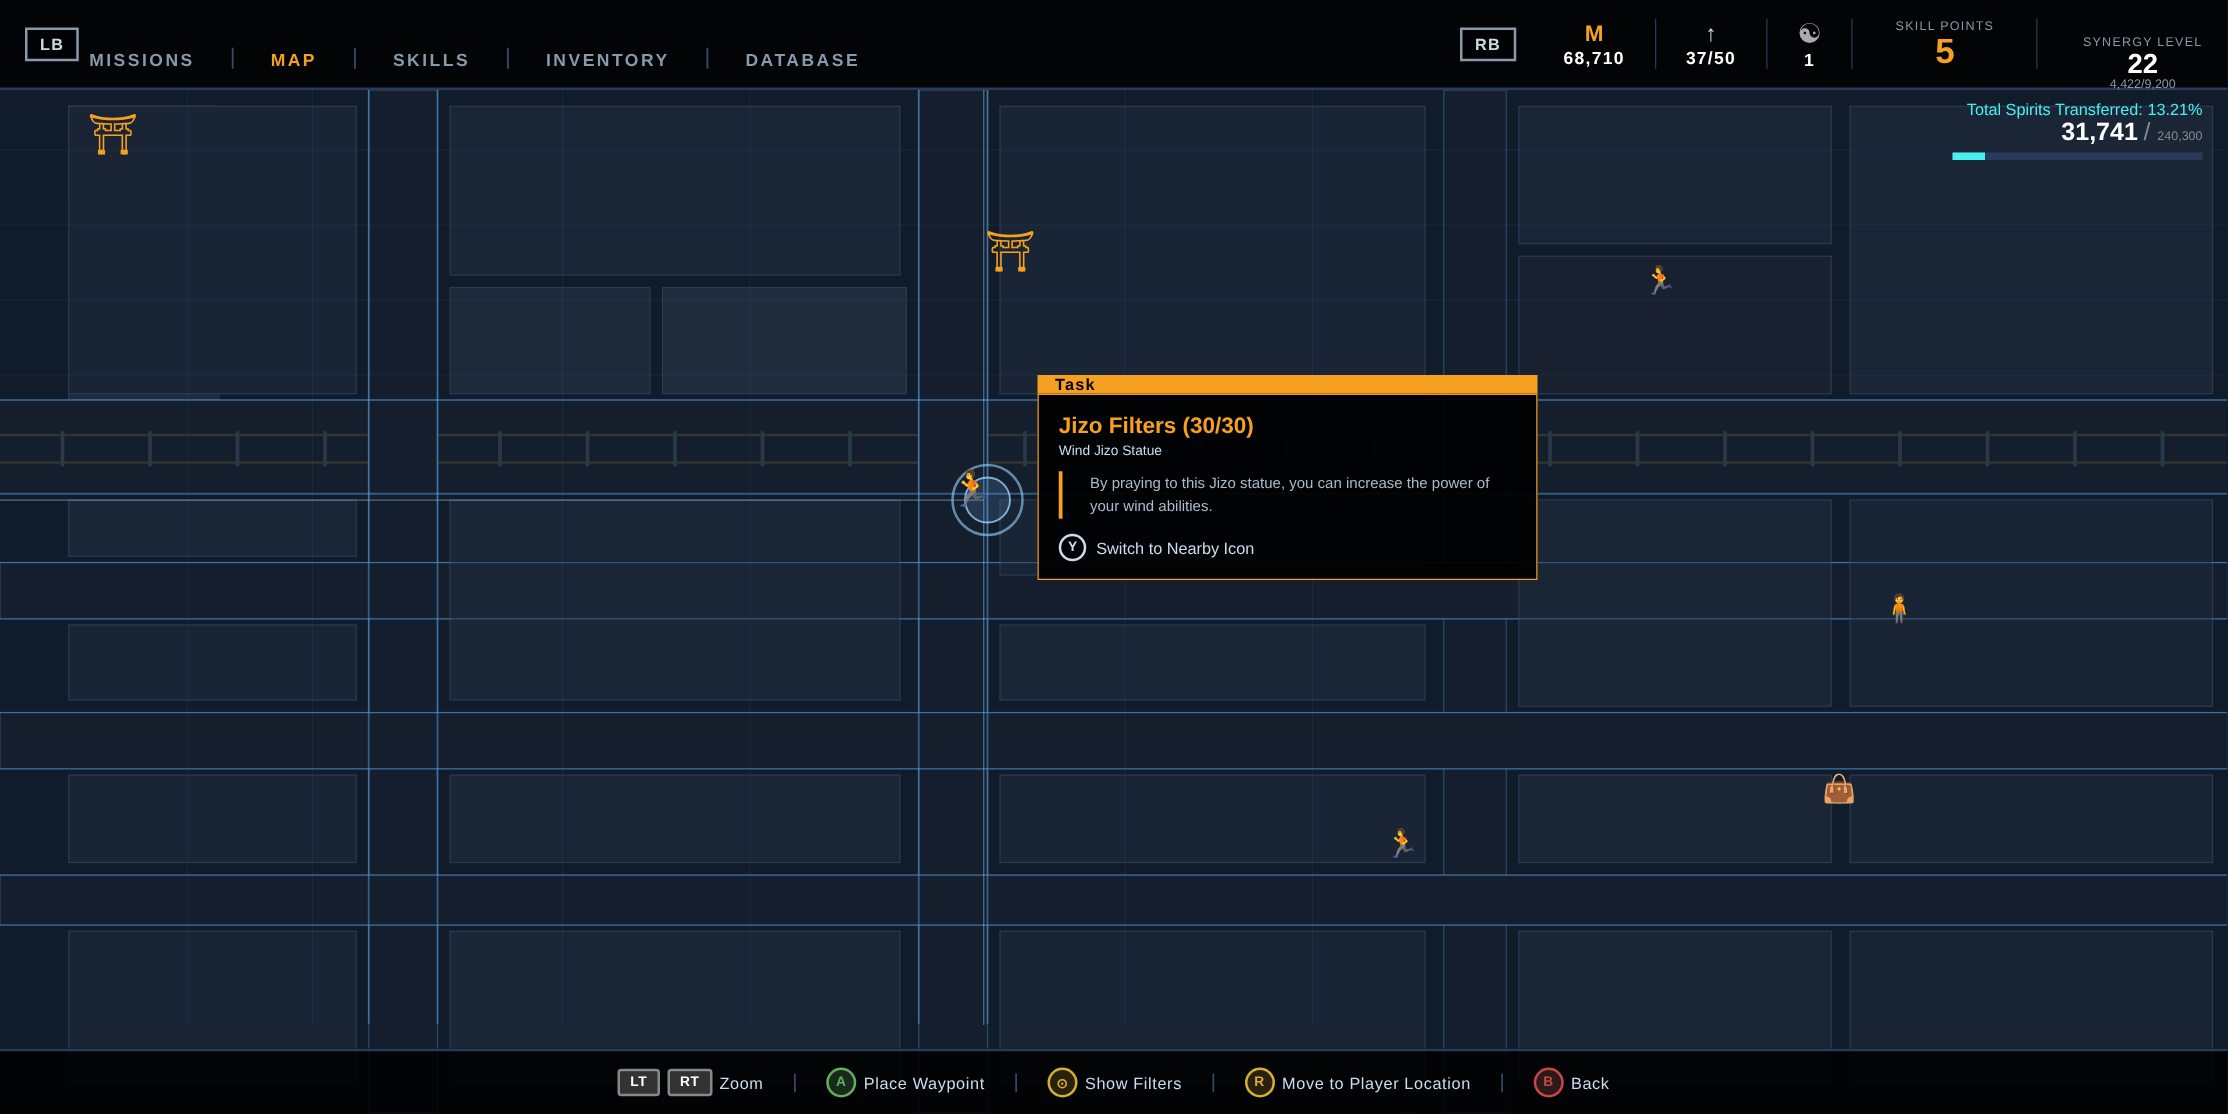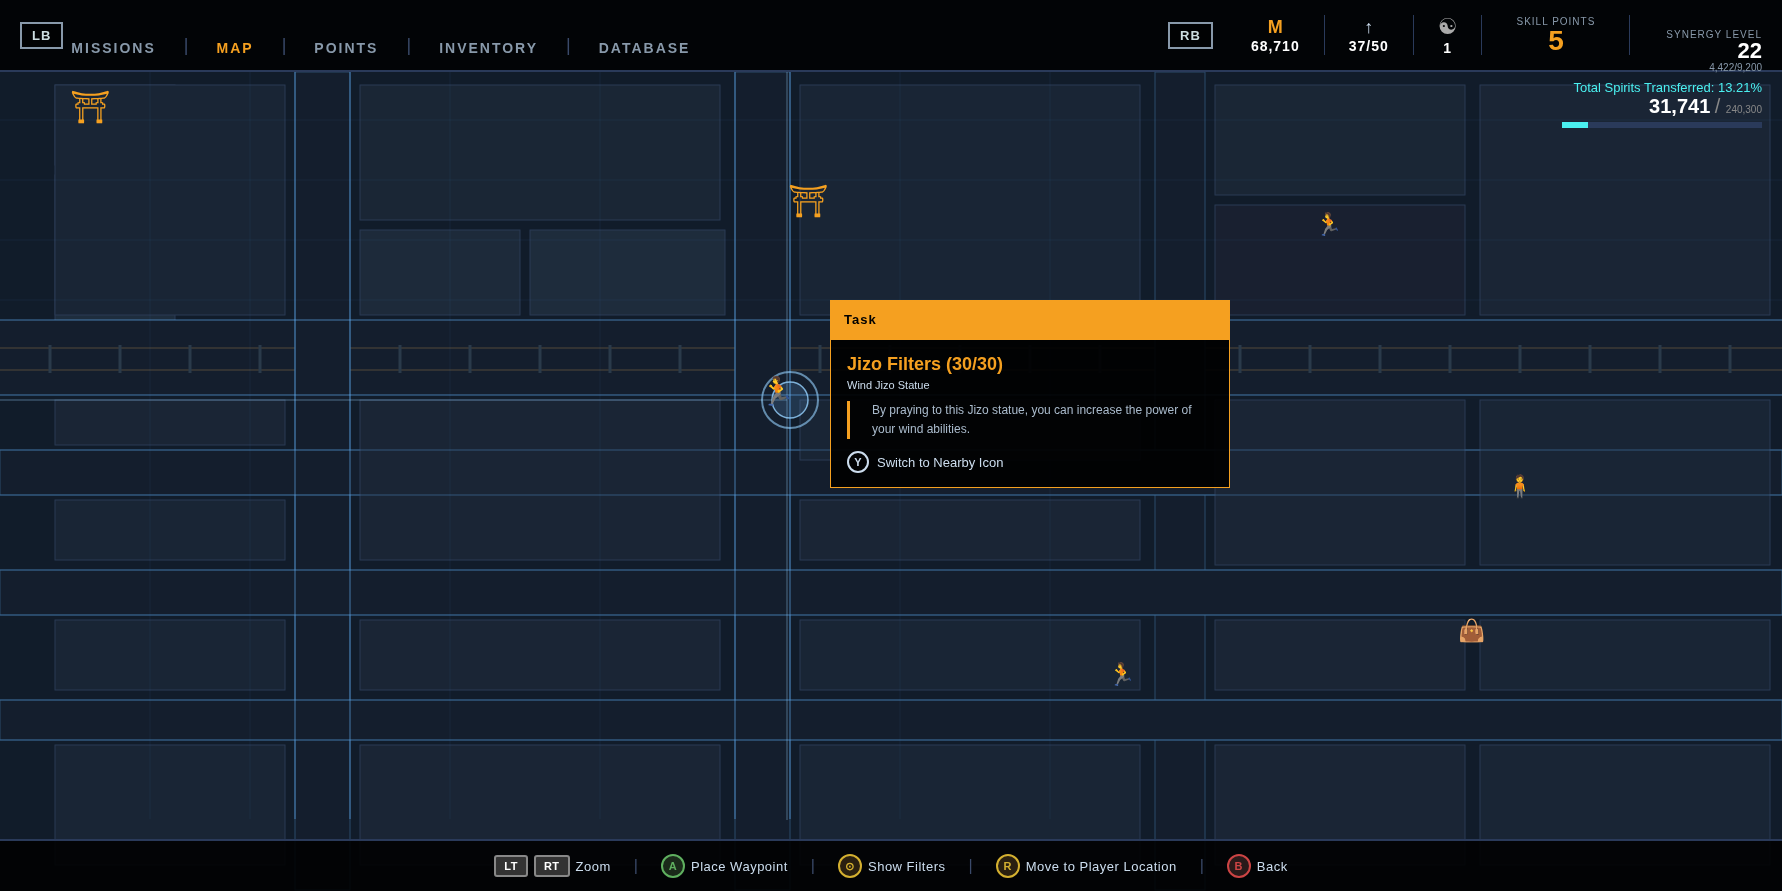--- a/index.html
+++ b/index.html
@@ -119,21 +119,21 @@
     .skill-points-value {
       color: #f5a020;
       font-size: 28px;
       font-weight: bold;
       line-height: 1;
     }
 
     .synergy-group {
       display: flex;
       flex-direction: column;
-      align-items: flex-end;
+      align-items: center;
       margin-top: 32px;
     }
 
     .synergy-label {
       color: #8899aa;
       font-size: 10px;
       letter-spacing: 1px;
     }
 
     .synergy-value {
@@ -205,21 +205,21 @@
     #tooltip-popup {
       position: absolute;
       top: 300px;
       left: 830px;
       z-index: 200;
       width: 400px;
     }
 
     .tooltip-header {
       background: #f5a020;
-      padding: 12px 14px;
+      padding: 0 14px;
       font-size: 13px;
       font-weight: bold;
       color: #000;
       letter-spacing: 1px;
     }
 
     .tooltip-body {
       background: rgba(0, 0, 0, 0.92);
       border: 1px solid #f5a020;
       padding: 14px 16px;
@@ -498,21 +498,21 @@
 </div>
 
 <div id="top-nav">
   <div class="nav-btn">LB</div>
 
   <div class="nav-items">
     <span class="nav-item">MISSIONS</span>
     <span class="nav-separator">|</span>
     <span class="nav-item active">MAP</span>
     <span class="nav-separator">|</span>
-    <span class="nav-item">POINTS</span>
+    <span class="nav-item">SKILLS</span>
     <span class="nav-separator">|</span>
     <span class="nav-item">INVENTORY</span>
     <span class="nav-separator">|</span>
     <span class="nav-item">DATABASE</span>
   </div>
 
   <div class="nav-btn">RB</div>
 
   <div id="top-stats" style="margin-left:30px;">
     <div class="stat-group">

